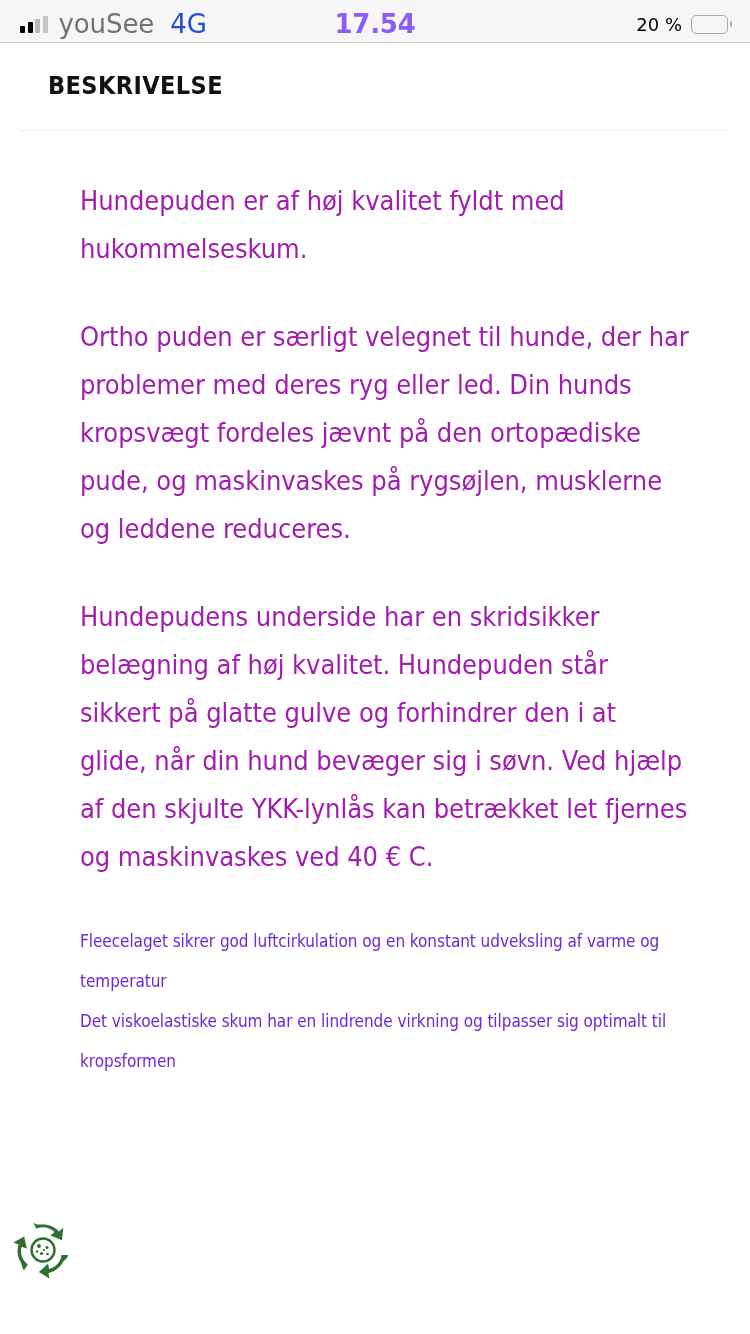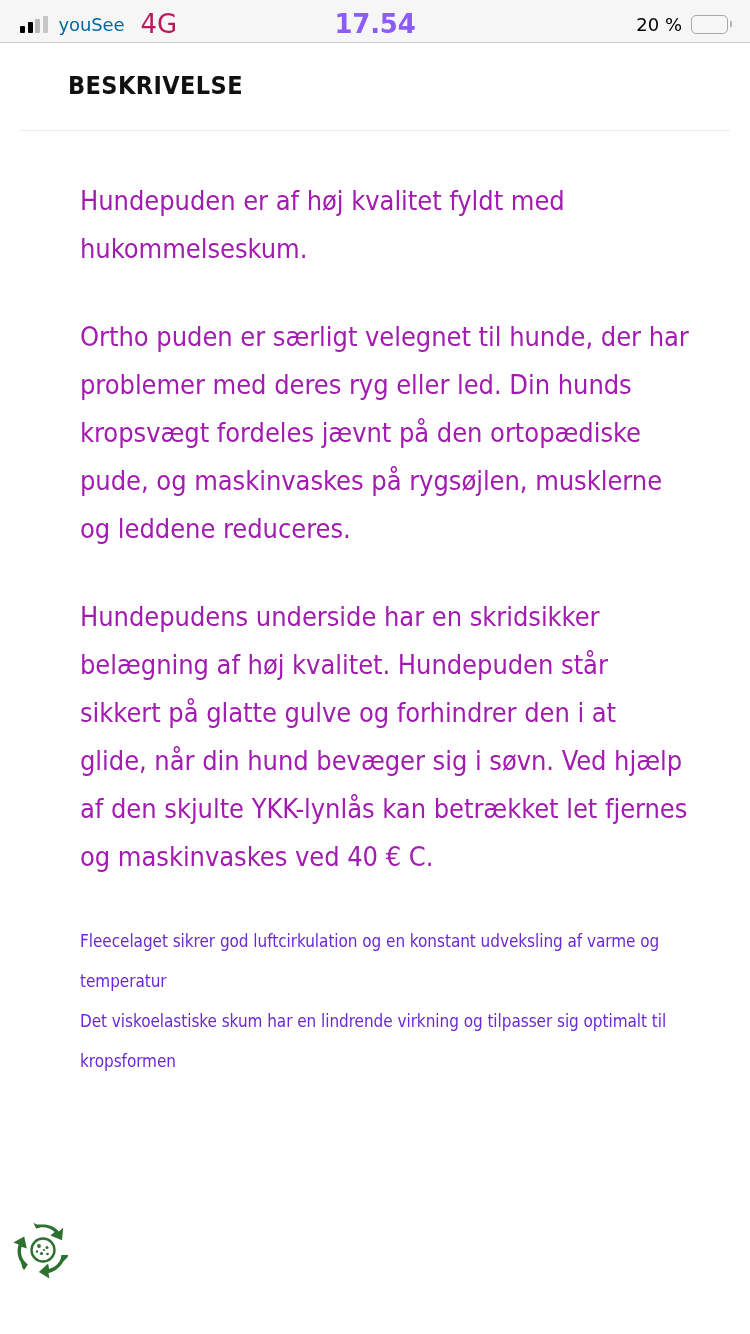--- a/index.html
+++ b/index.html
@@ -45,28 +45,28 @@
     width: 5px;
     border-radius: 1px;
     background: #000000;
   }
   .signal-bars i:nth-child(1) { height: 7px; }
   .signal-bars i:nth-child(2) { height: 11px; }
   .signal-bars i:nth-child(3) { height: 14px; background: #b8b8b8; }
   .signal-bars i:nth-child(4) { height: 17px; background: #c6c6c6; }
 
   .carrier-name {
-    font-size: 18px;
-    color: #0369a1;
+    font-size: 26px;
+    color: #737373;
     letter-spacing: -0.1px;
   }
 
   .network-type {
     font-size: 26px;
-    color: #be185d;
+    color: #1d4ed8;
     margin-left: 5px;
   }
 
   .status-time {
     position: absolute;
     left: 0; right: 0;
     text-align: center;
     font-size: 26px;
     font-weight: bold;
     color: #8b5cf6;
@@ -161,21 +161,21 @@
     height: 1252px;
     background: #ffffff;
     overflow: hidden;
   }
 
   .section-heading {
     font-size: 25px;
     font-weight: bold;
     letter-spacing: 0.4px;
     color: #111111;
-    padding: 28px 0 0 68px;
+    padding: 28px 0 0 48px;
     font-family: "DejaVu Sans Condensed", "Liberation Sans Narrow",
                  "Liberation Sans", sans-serif;
   }
 
   .divider {
     margin: 30px 20px 0 20px;
     height: 1px;
     background: #ececec;
   }
 

